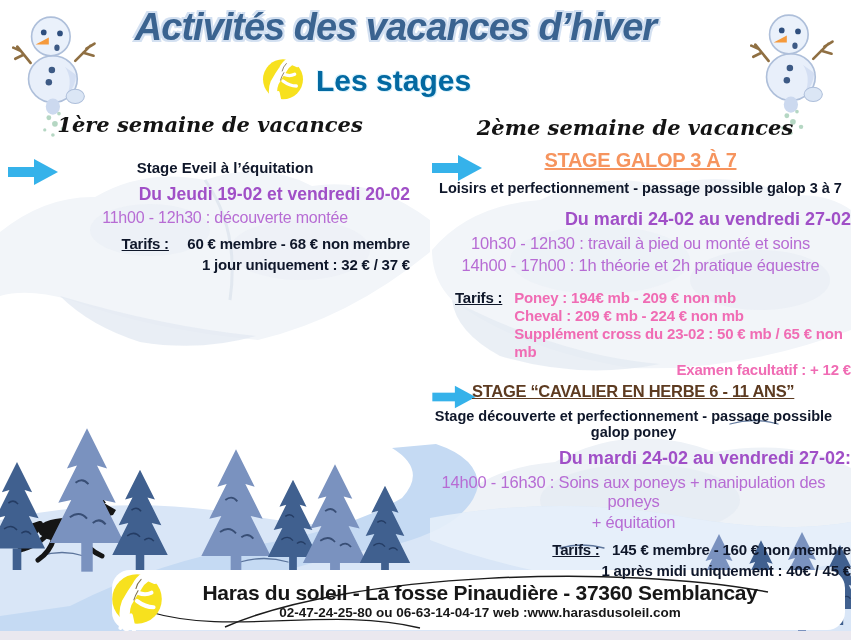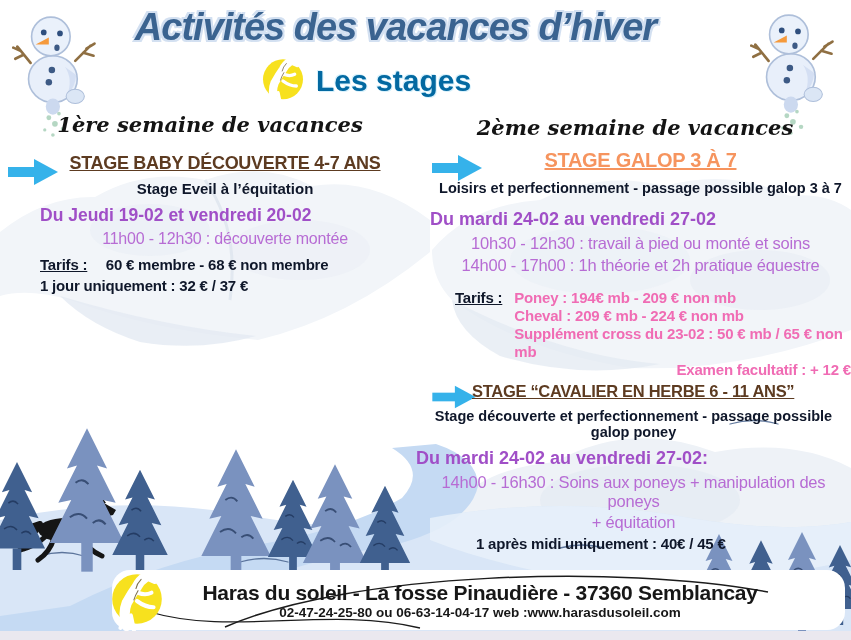--- a/index.html
+++ b/index.html
@@ -37,21 +37,21 @@
   }
   .brown{color:#5d3b21;}
   .orange{color:#f6945e;}
   .pink{color:#0f172a;}
   .purple-b{color:#a04fc7; font-weight:700;}
   .purple{color:#b76cd4;}
   .bold{font-weight:700;}
   .sub{font-weight:700; font-size:15px; text-align:center;}
   .sched{font-size:16px; text-align:center; letter-spacing:-0.2px;}
   .u{text-decoration:underline;}
-  .center{text-align:left;}
+  .center{text-align:right;}
   .tarifline{font-size:15px; font-weight:600; letter-spacing:-0.2px;}
   .tarifs-grid{display:flex; gap:12px; align-items:flex-start;}
   .tarifs-lines{flex:1;}
   .tarifs-lines div{font-size:15px; font-weight:600; color:#f06cb4; line-height:18px; letter-spacing:-0.2px;}
   .tarifs-lines .right{text-align:right; }
   .arrow{width:50px; height:30px;}
 
   
   .footer-address{
     left:150px; top:581px; width:660px; text-align:center;
@@ -224,21 +224,20 @@
   </div>
 
   <div class="layer week" style="left:40px; top:112px; width:340px;">1ère semaine de vacances</div>
   <div class="layer week" style="left:465px; top:115px; width:340px;">2ème semaine de vacances</div>
 
   <svg class="layer arrow" style="left:8px; top:157px;" viewBox="0 0 50 30">
     <rect x="0" y="10" width="28" height="10" fill="#35b2ea"></rect>
     <polygon points="26,2 26,28 50,15" fill="#35b2ea"></polygon>
   </svg>
   <div class="layer" style="left:40px; top:153px; width:370px;">
-    <div class="stage-title brown" style="font-size:18px;">STAGE BABY DÉCOUVERTE 4-7 ANS</div>
     <div class="sub pink" style="margin-top:6px;">Stage Eveil à l’équitation</div>
     <div class="purple-b center" style="margin-top:8px; font-size:17.5px;">Du Jeudi 19-02 et vendredi 20-02</div>
     <div class="sched purple" style="margin-top:4px;">11h00 - 12h30 : découverte montée</div>
     <div class="center" style="margin-top:8px;">
       <span class="pink bold u tarifline">Tarifs :</span>
       <span class="pink tarifline" style="margin-left:14px;">60  € membre  - 68 € non membre</span>
     </div>
     <div class="center pink tarifline" style="margin-top:3px;">1 jour uniquement  : 32 € / 37 €</div>
   </div>
 
@@ -266,19 +265,23 @@
   <svg class="layer arrow" style="left:432px; top:384px; width:44px; height:26px;" viewBox="0 0 50 30">
     <rect x="0" y="10" width="28" height="10" fill="#35b2ea"></rect>
     <polygon points="26,2 26,28 50,15" fill="#35b2ea"></polygon>
   </svg>
   <div class="layer" style="left:416px; top:382px; width:435px;">
     <div class="stage-title brown" style="font-size:16.5px; padding-left:56px; text-align:left;">STAGE “CAVALIER EN HERBE 6 - 11 ANS”</div>
     <div class="sub pink" style="margin-top:7px; font-size:14.5px;">Stage découverte et perfectionnement - passage possible galop poney</div>
     <div class="purple-b center" style="margin-top:8px; font-size:18px;">Du mardi 24-02 au vendredi 27-02:</div>
     <div class="sched purple" style="margin-top:4px; font-size:16.5px;">14h00 - 16h30 : Soins aux poneys + manipulation des poneys</div>
     <div class="sched purple" style="margin-top:2px; font-size:16.5px;">+ équitation</div>
+    <div class="center" style="margin-top:9px;">
+      <span class="pink bold u tarifline">Tarifs :</span>
+      <span class="pink tarifline" style="margin-left:8px;">145 € membre   - 160 € non membre</span>
+    </div>
     <div class="center pink tarifline" style="margin-top:3px; padding-left:60px;">1 après midi uniquement : 40€ / 45 €</div>
   </div>
 
   <div class="layer footer-address">Haras du soleil - La fosse Pinaudière - 37360 Semblancay</div>
   <div class="layer footer-contact">02-47-24-25-80 ou 06-63-14-04-17 web :www.harasdusoleil.com</div>
 
 </div>
 
 </body></html>

